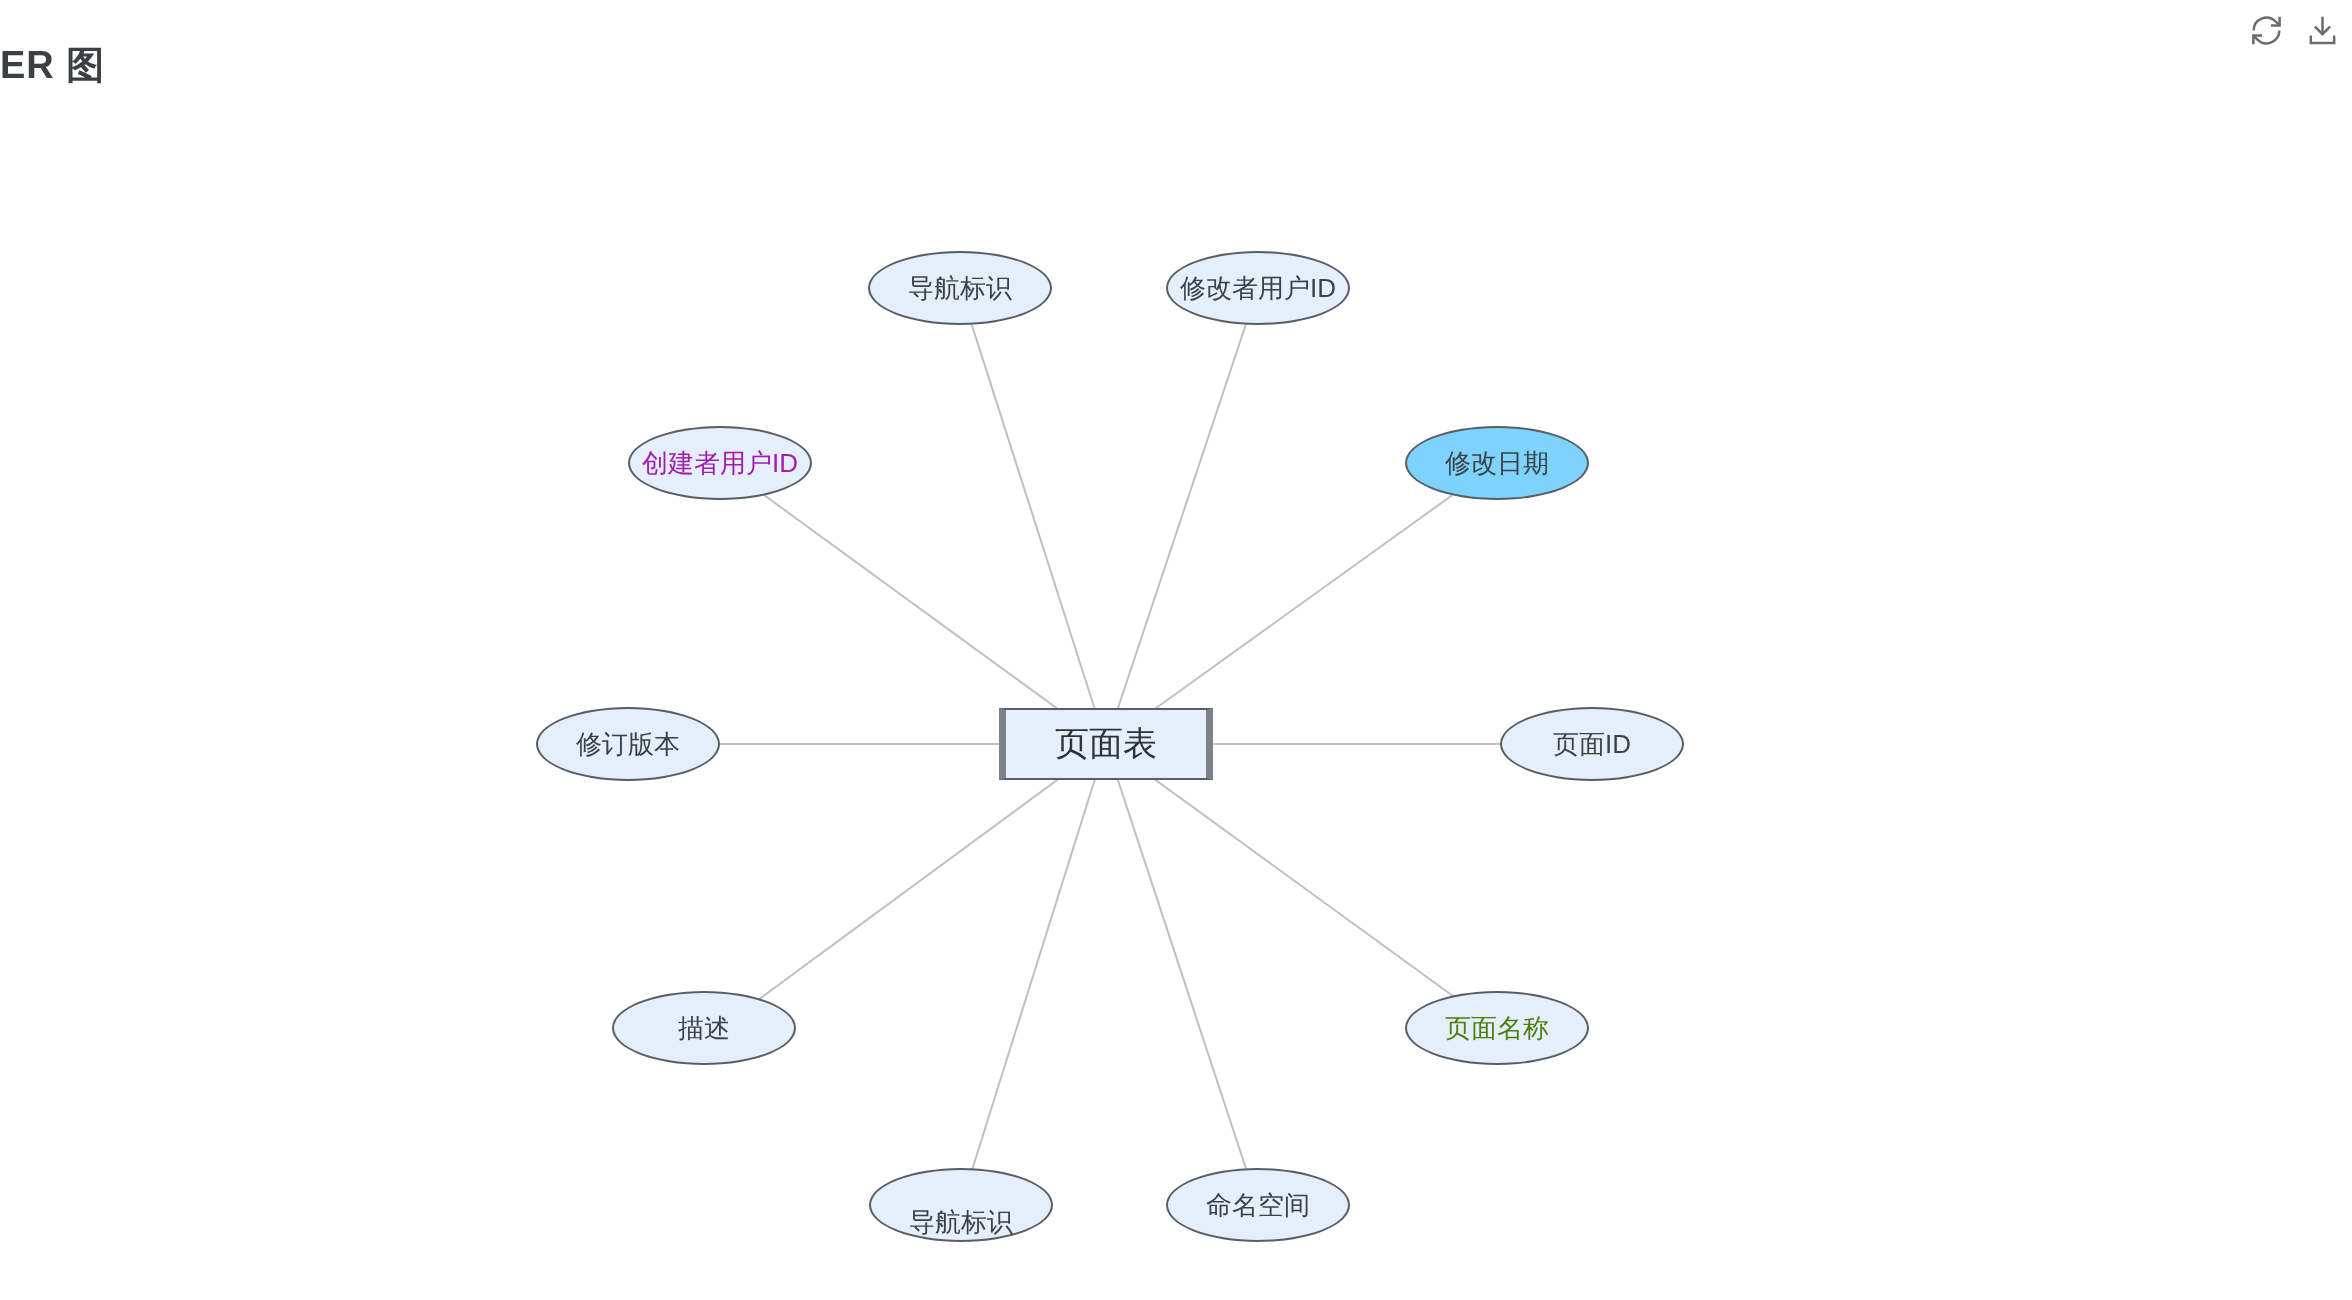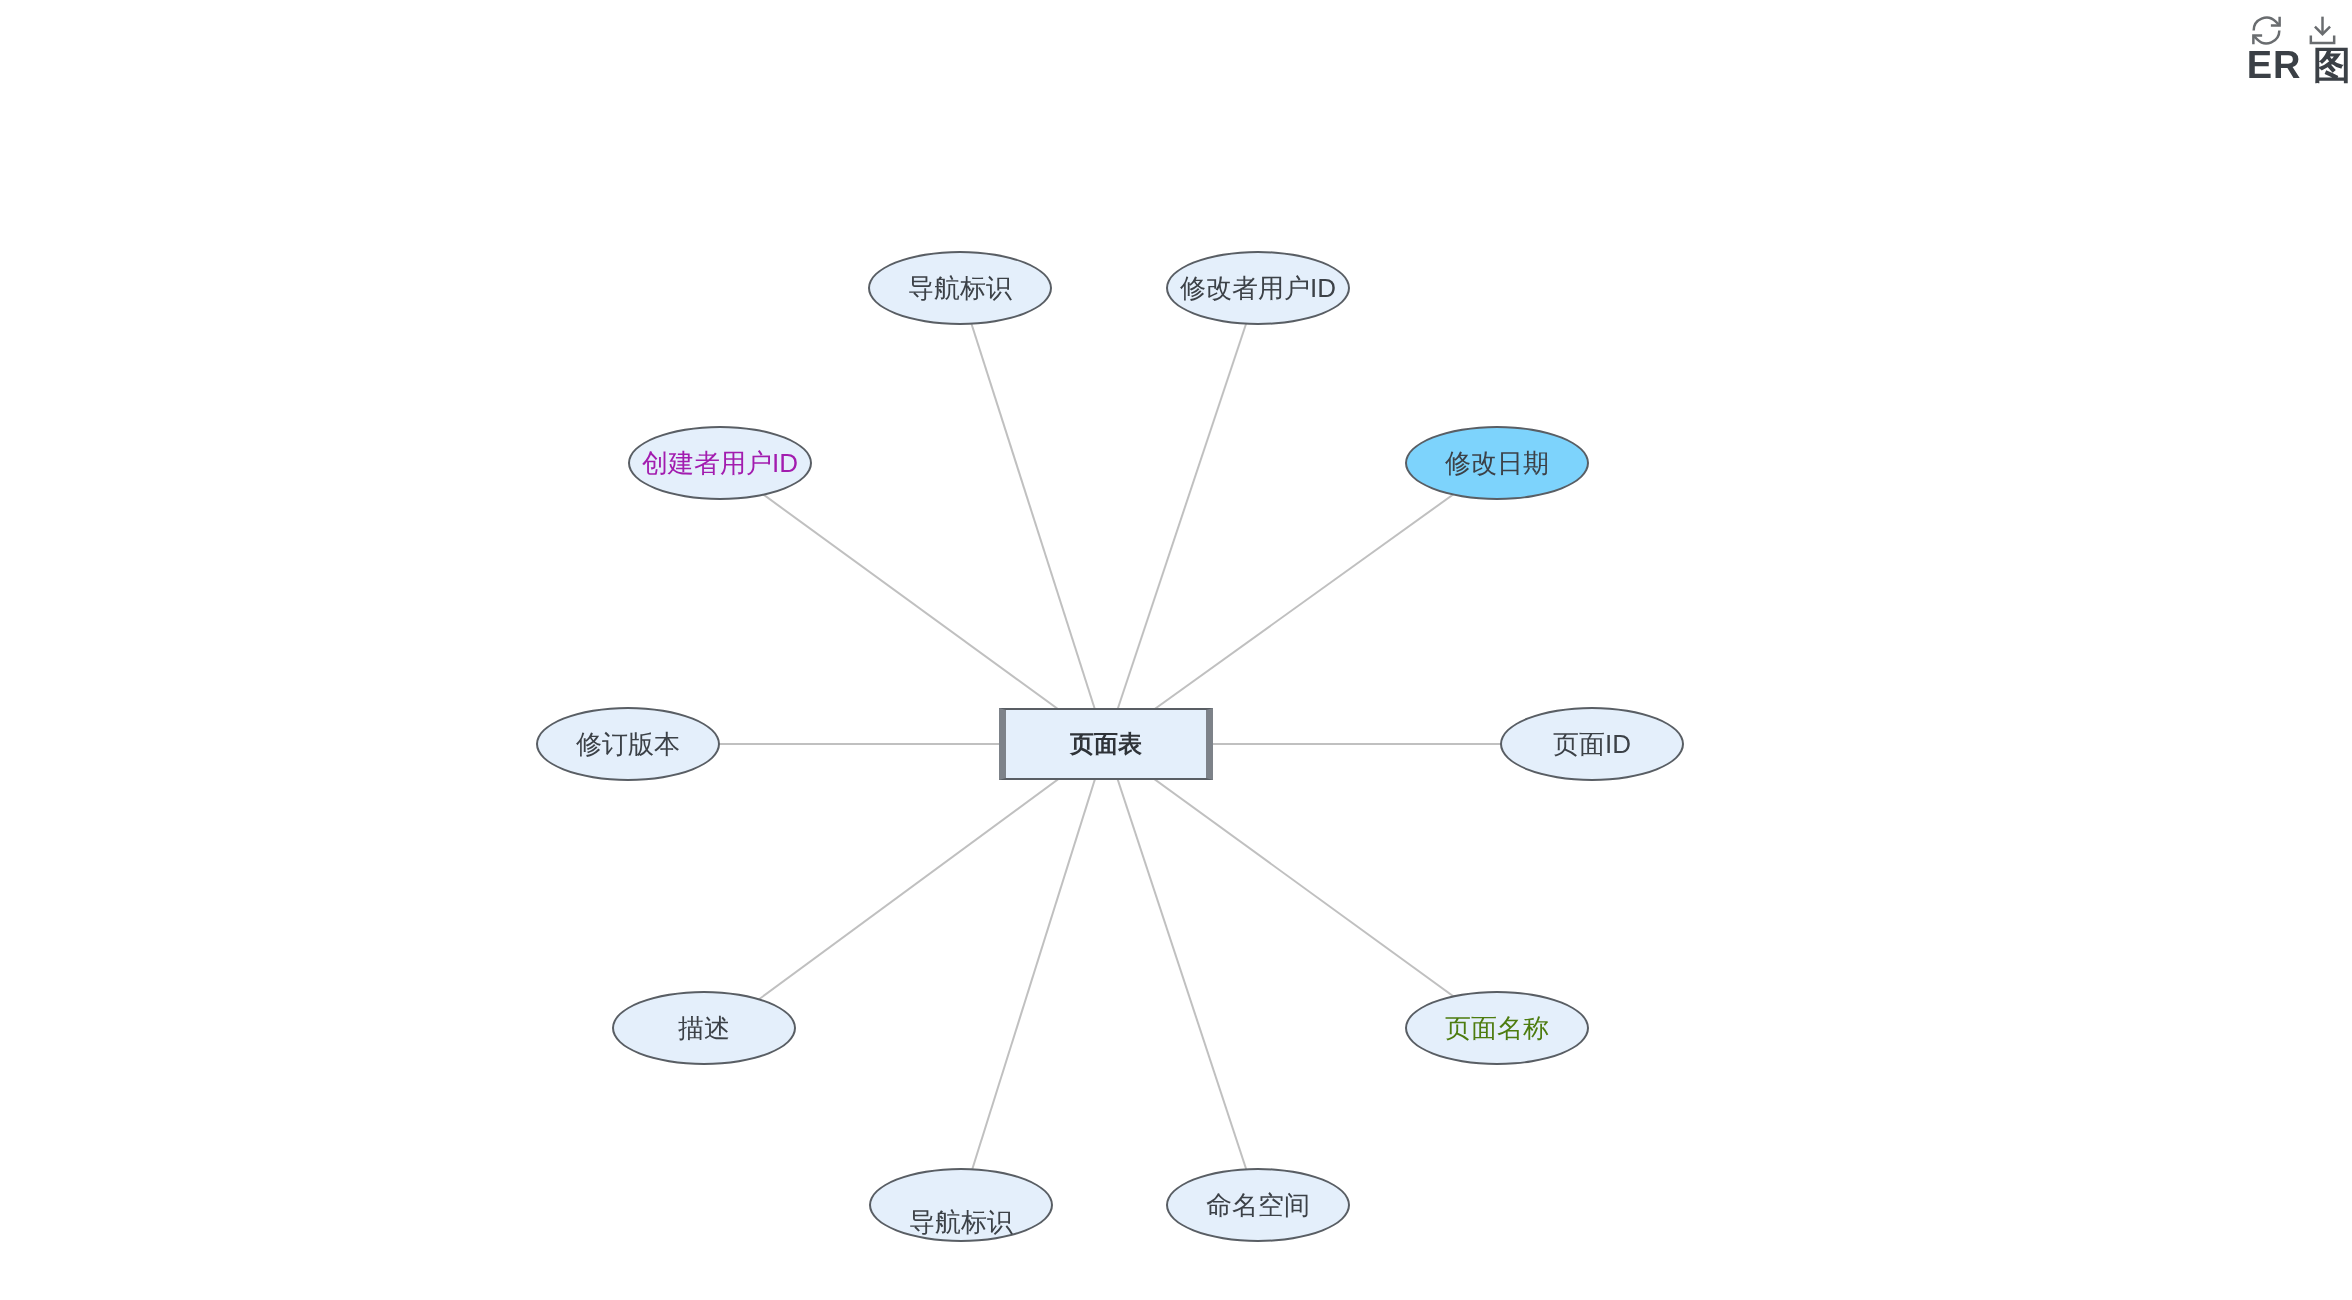--- a/index.html
+++ b/index.html
@@ -14,21 +14,21 @@
     height: 1300px;
     overflow: hidden;
   }
 
   
   .header {
     position: absolute;
     top: 40px;
     left: 0;
     width: 100%;
-    text-align: right;
+    text-align: left;
     pointer-events: none;
   }
   .page-title {
     margin: 0;
     font-size: 38px;
     font-weight: 700;
     color: #3b4046;
     letter-spacing: 1px;
   }
   .page-subtitle {
@@ -85,22 +85,22 @@
   .node {
     position: absolute;
     box-sizing: border-box;
     display: flex;
     align-items: center;
     justify-content: center;
     cursor: move;
     user-select: none;
   }
   .entity-node {
-    font-size: 24px;
-    font-weight: 700;
+    font-size: 34px;
+    font-weight: 400;
   }
   .attribute-node {
     border-radius: 50%;
     font-size: 26px;
     font-weight: 400;
   }
 </style>
 </head>
 <body>
 

